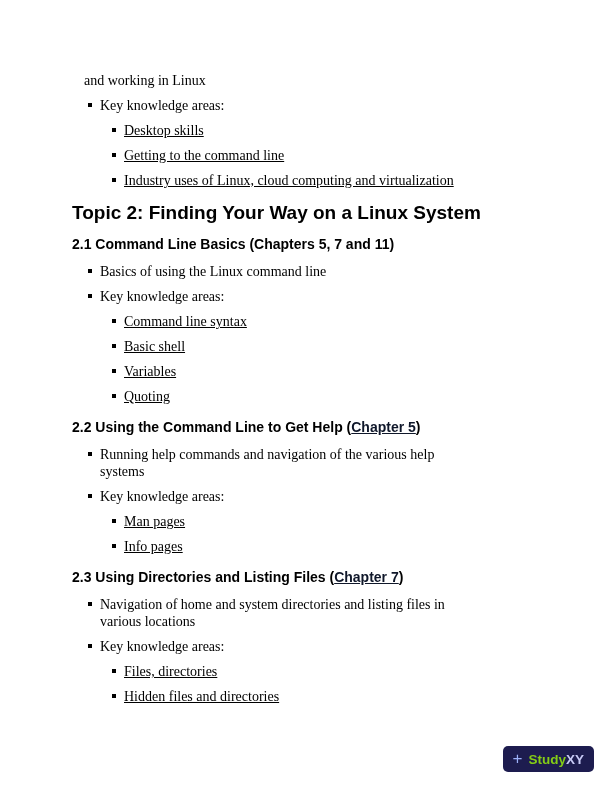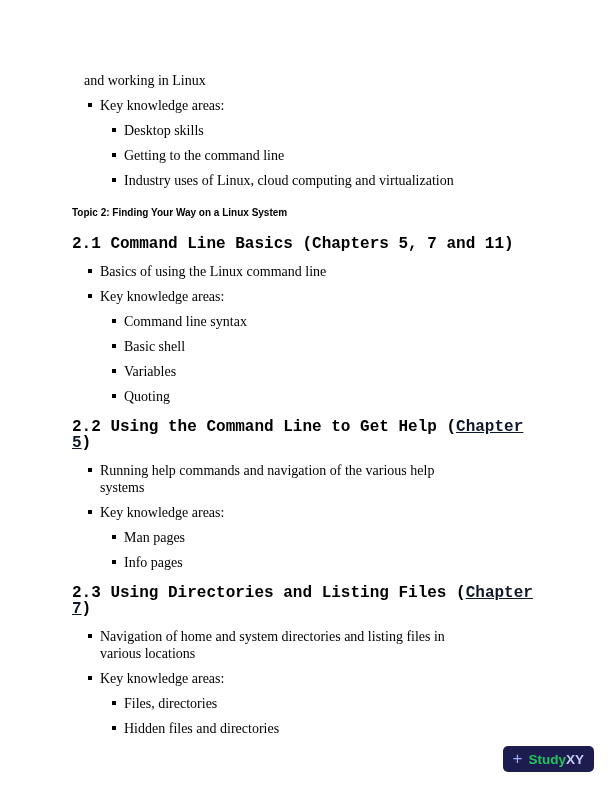--- a/index.html
+++ b/index.html
@@ -27,43 +27,43 @@
   .continuation {
     margin-left: 12px;
     margin-bottom: 8px;
   }
   .bullet {
     display: flex;
     align-items: flex-start;
     margin-bottom: 8px;
   }
   .bullet.l1 { margin-left: 16px; }
-  .bullet.l2 { margin-left: 40px; }
+  .bullet.l2 { margin-left: 40px; text-decoration: underline; }
   .marker {
     flex: none;
     width: 4px;
     height: 4px;
     background: #000000;
     margin-top: 6px;
     margin-right: 8px;
   }
   .btext {
     white-space: pre-line;
   }
   h1.topic-heading {
     font-family: "Liberation Sans", "DejaVu Sans", sans-serif;
-    font-size: 10px;
+    font-size: 19px;
     line-height: 19px;
     font-weight: bold;
     color: #000000;
     margin: 14px 0 13px 0;
   }
   h2.section-heading {
-    font-family: Liberation Mono, monospace;
-    font-size: 16px;
+    font-family: Liberation Sans, sans-serif;
+    font-size: 14px;
     line-height: 16px;
     font-weight: bold;
     color: #000000;
     margin: 14px 0 11px 0;
   }
   .chapter-link {
     color: #0f172a;
     text-decoration: underline;
     cursor: pointer;
   }
@@ -82,21 +82,21 @@
     font-size: 13.5px;
     font-weight: bold;
   }
   .logo-plus {
     color: #9db1f9;
     font-weight: normal;
     font-size: 17px;
     line-height: 1;
     margin-top: -1px;
   }
-  .logo-primary { color: #22c55e; }
+  .logo-primary { color: #84cc16; }
   .logo-secondary { color: #c7c9f5; }
 </style>
 </head>
 <body>
 
 <div class="page">
   <div class="content">
 
     <div class="continuation">and working in Linux</div>
 

